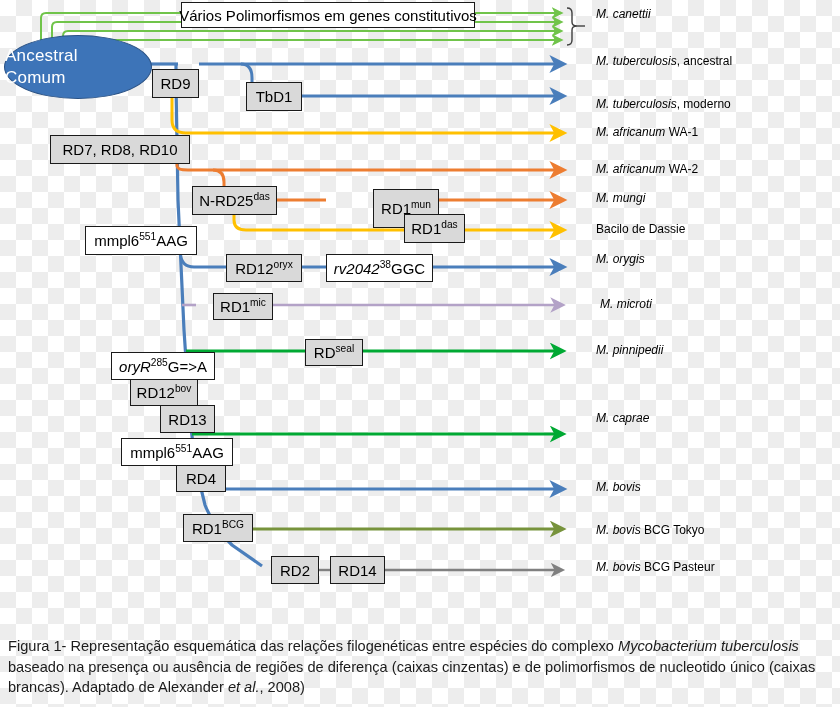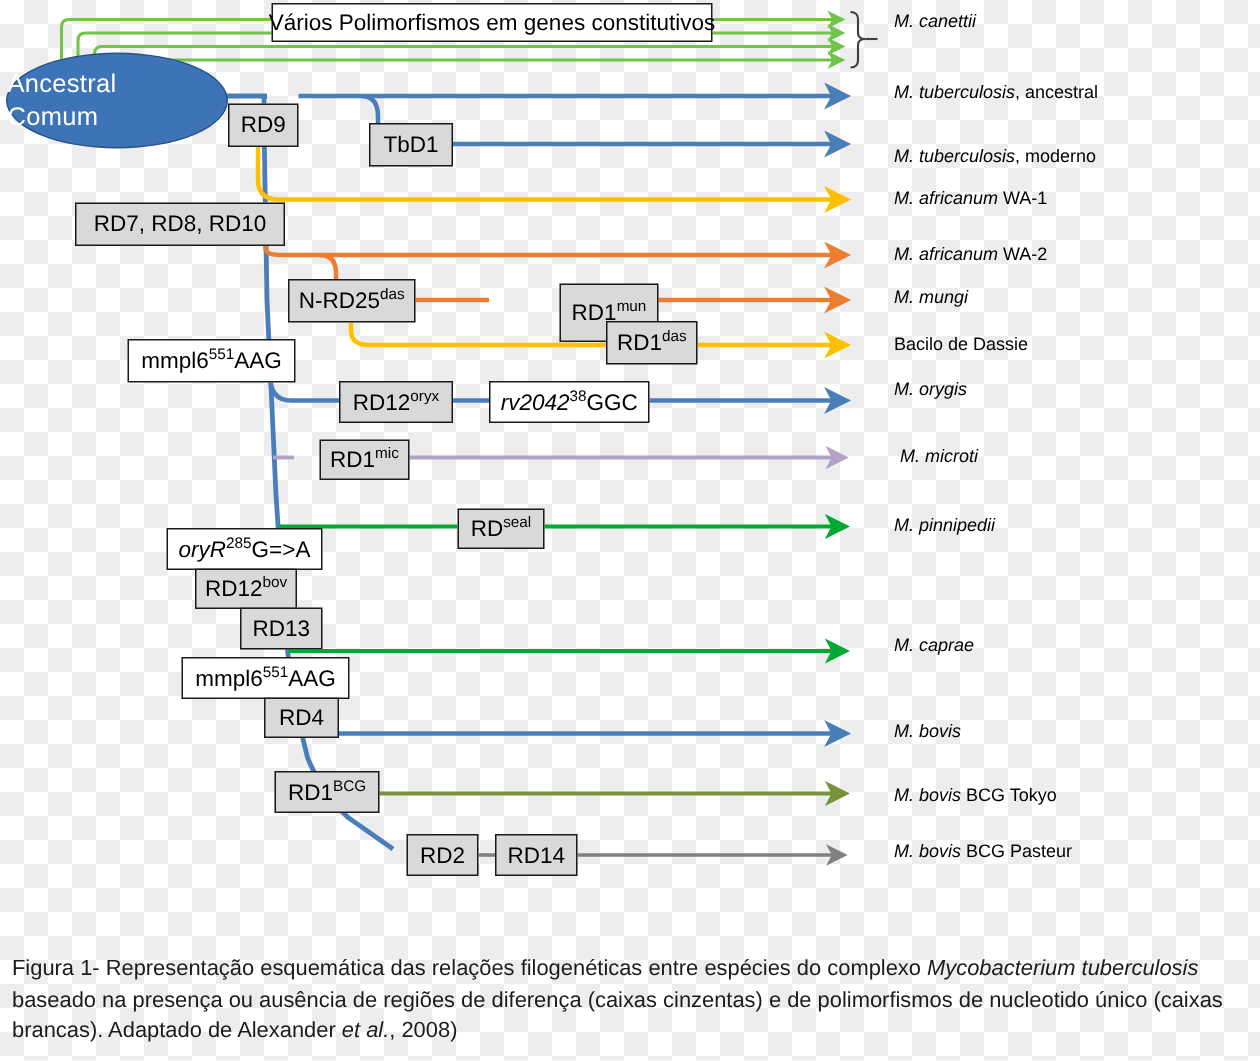--- a/index.html
+++ b/index.html
@@ -257,21 +257,21 @@
         <div class="taxon" style="left: 596px; top: 8px;"><i>M. canettii</i></div>
         <div class="taxon" style="left: 596px; top: 55px;"><i>M. tuberculosis</i><span>, ancestral</span></div>
         <div class="taxon" style="left: 596px; top: 98px;"><i>M. tuberculosis</i><span>, moderno</span></div>
         <div class="taxon" style="left: 596px; top: 126px;"><i>M. africanum</i><span> WA-1</span></div>
         <div class="taxon" style="left: 596px; top: 163px;"><i>M. africanum</i><span> WA-2</span></div>
         <div class="taxon" style="left: 596px; top: 192px;"><i>M. mungi</i></div>
         <div class="taxon" style="left: 596px; top: 223px;"><span>Bacilo de Dassie</span></div>
         <div class="taxon" style="left: 596px; top: 253px;"><i>M. orygis</i></div>
         <div class="taxon" style="left: 600px; top: 298px;"><i>M. microti</i></div>
         <div class="taxon" style="left: 596px; top: 344px;"><i>M. pinnipedii</i></div>
-        <div class="taxon" style="left: 596px; top: 424px;"><i>M. caprae</i></div>
+        <div class="taxon" style="left: 596px; top: 412px;"><i>M. caprae</i></div>
         <div class="taxon" style="left: 596px; top: 481px;"><i>M. bovis</i></div>
         <div class="taxon" style="left: 596px; top: 524px;"><i>M. bovis</i><span> BCG Tokyo</span></div>
         <div class="taxon" style="left: 596px; top: 561px;"><i>M. bovis</i><span> BCG Pasteur</span></div>
       </div>
 
   </div>
 
   <div id="caption">
     <span>Figura 1- Representação esquemática das relações filogenéticas entre espécies do complexo </span><i>Mycobacterium tuberculosis</i><span> baseado na presença ou ausência de regiões de diferença (caixas cinzentas) e de polimorfismos de nucleotido único (caixas brancas). Adaptado de Alexander </span><i>et al.</i><span>, 2008)</span>
   </div>

